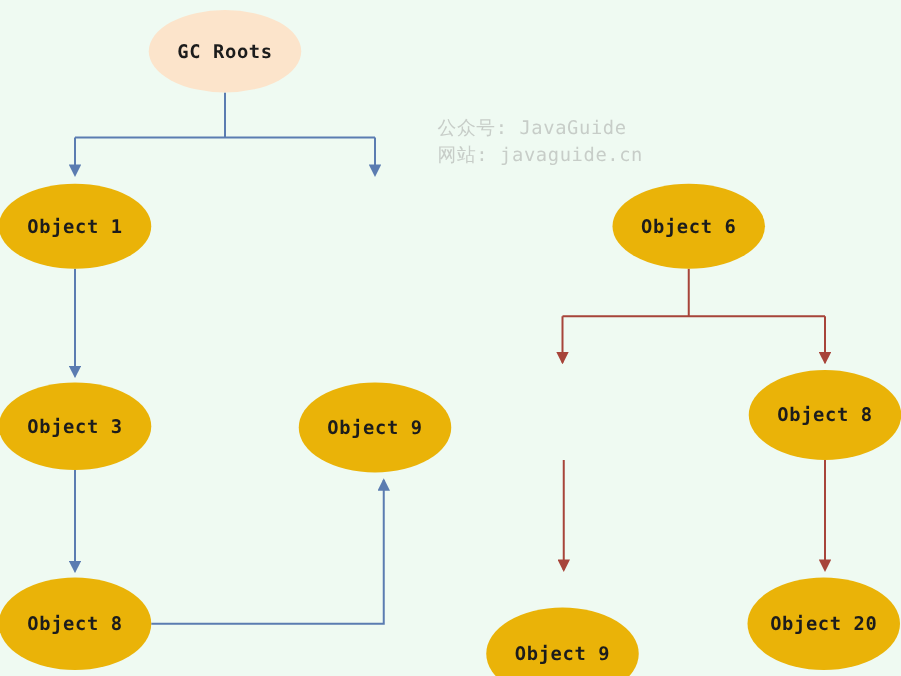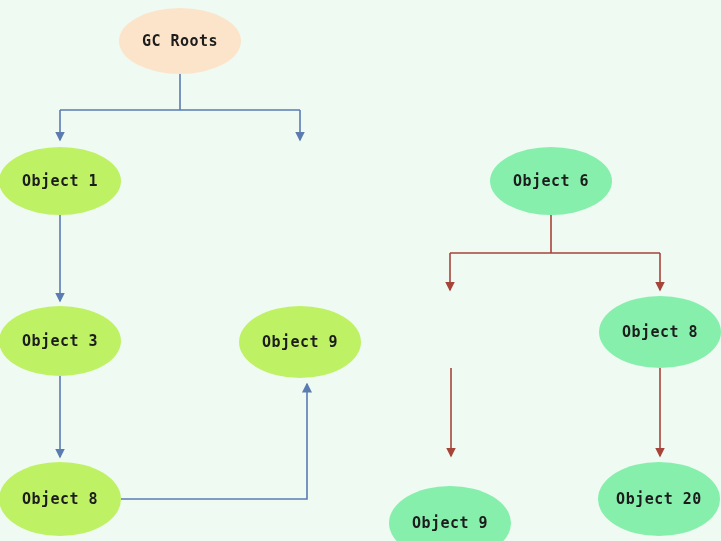--- a/index.html
+++ b/index.html
@@ -28,22 +28,22 @@
     display: flex;
     align-items: center;
     justify-content: center;
     font-size: 15px;
     font-weight: 600;
     letter-spacing: 0.5px;
     color: #1c1c1c;
     white-space: nowrap;
   }
   .node.root        { background: #fce4cb; }
-  .node.reachable   { background: #bef264; text-align: right; }
-  .node.unreachable { background: #86efac; }
+  .node.reachable   { background: #eab308; text-align: right; }
+  .node.unreachable { background: #eab308; }
   .watermark {
     position: absolute;
     left: 350px;
     top: 91px;
     font-size: 15px;
     line-height: 22px;
     color: #c7cdc8;
     letter-spacing: 0.5px;
   }
 </style>
@@ -112,15 +112,17 @@
 
   <div class="node unreachable" style="left:389px; top:486px; width:122px; height:74px">
     <span>Object 9</span>
   </div>
 
   <div class="node unreachable" style="left:598px; top:462px; width:122px; height:74px">
     <span>Object 20</span>
   </div>
 
   <div class="watermark">
+    <div>公众号: JavaGuide</div>
+    <div>网站: javaguide.cn</div>
   </div>
 
 </div>
 
 </body></html>

